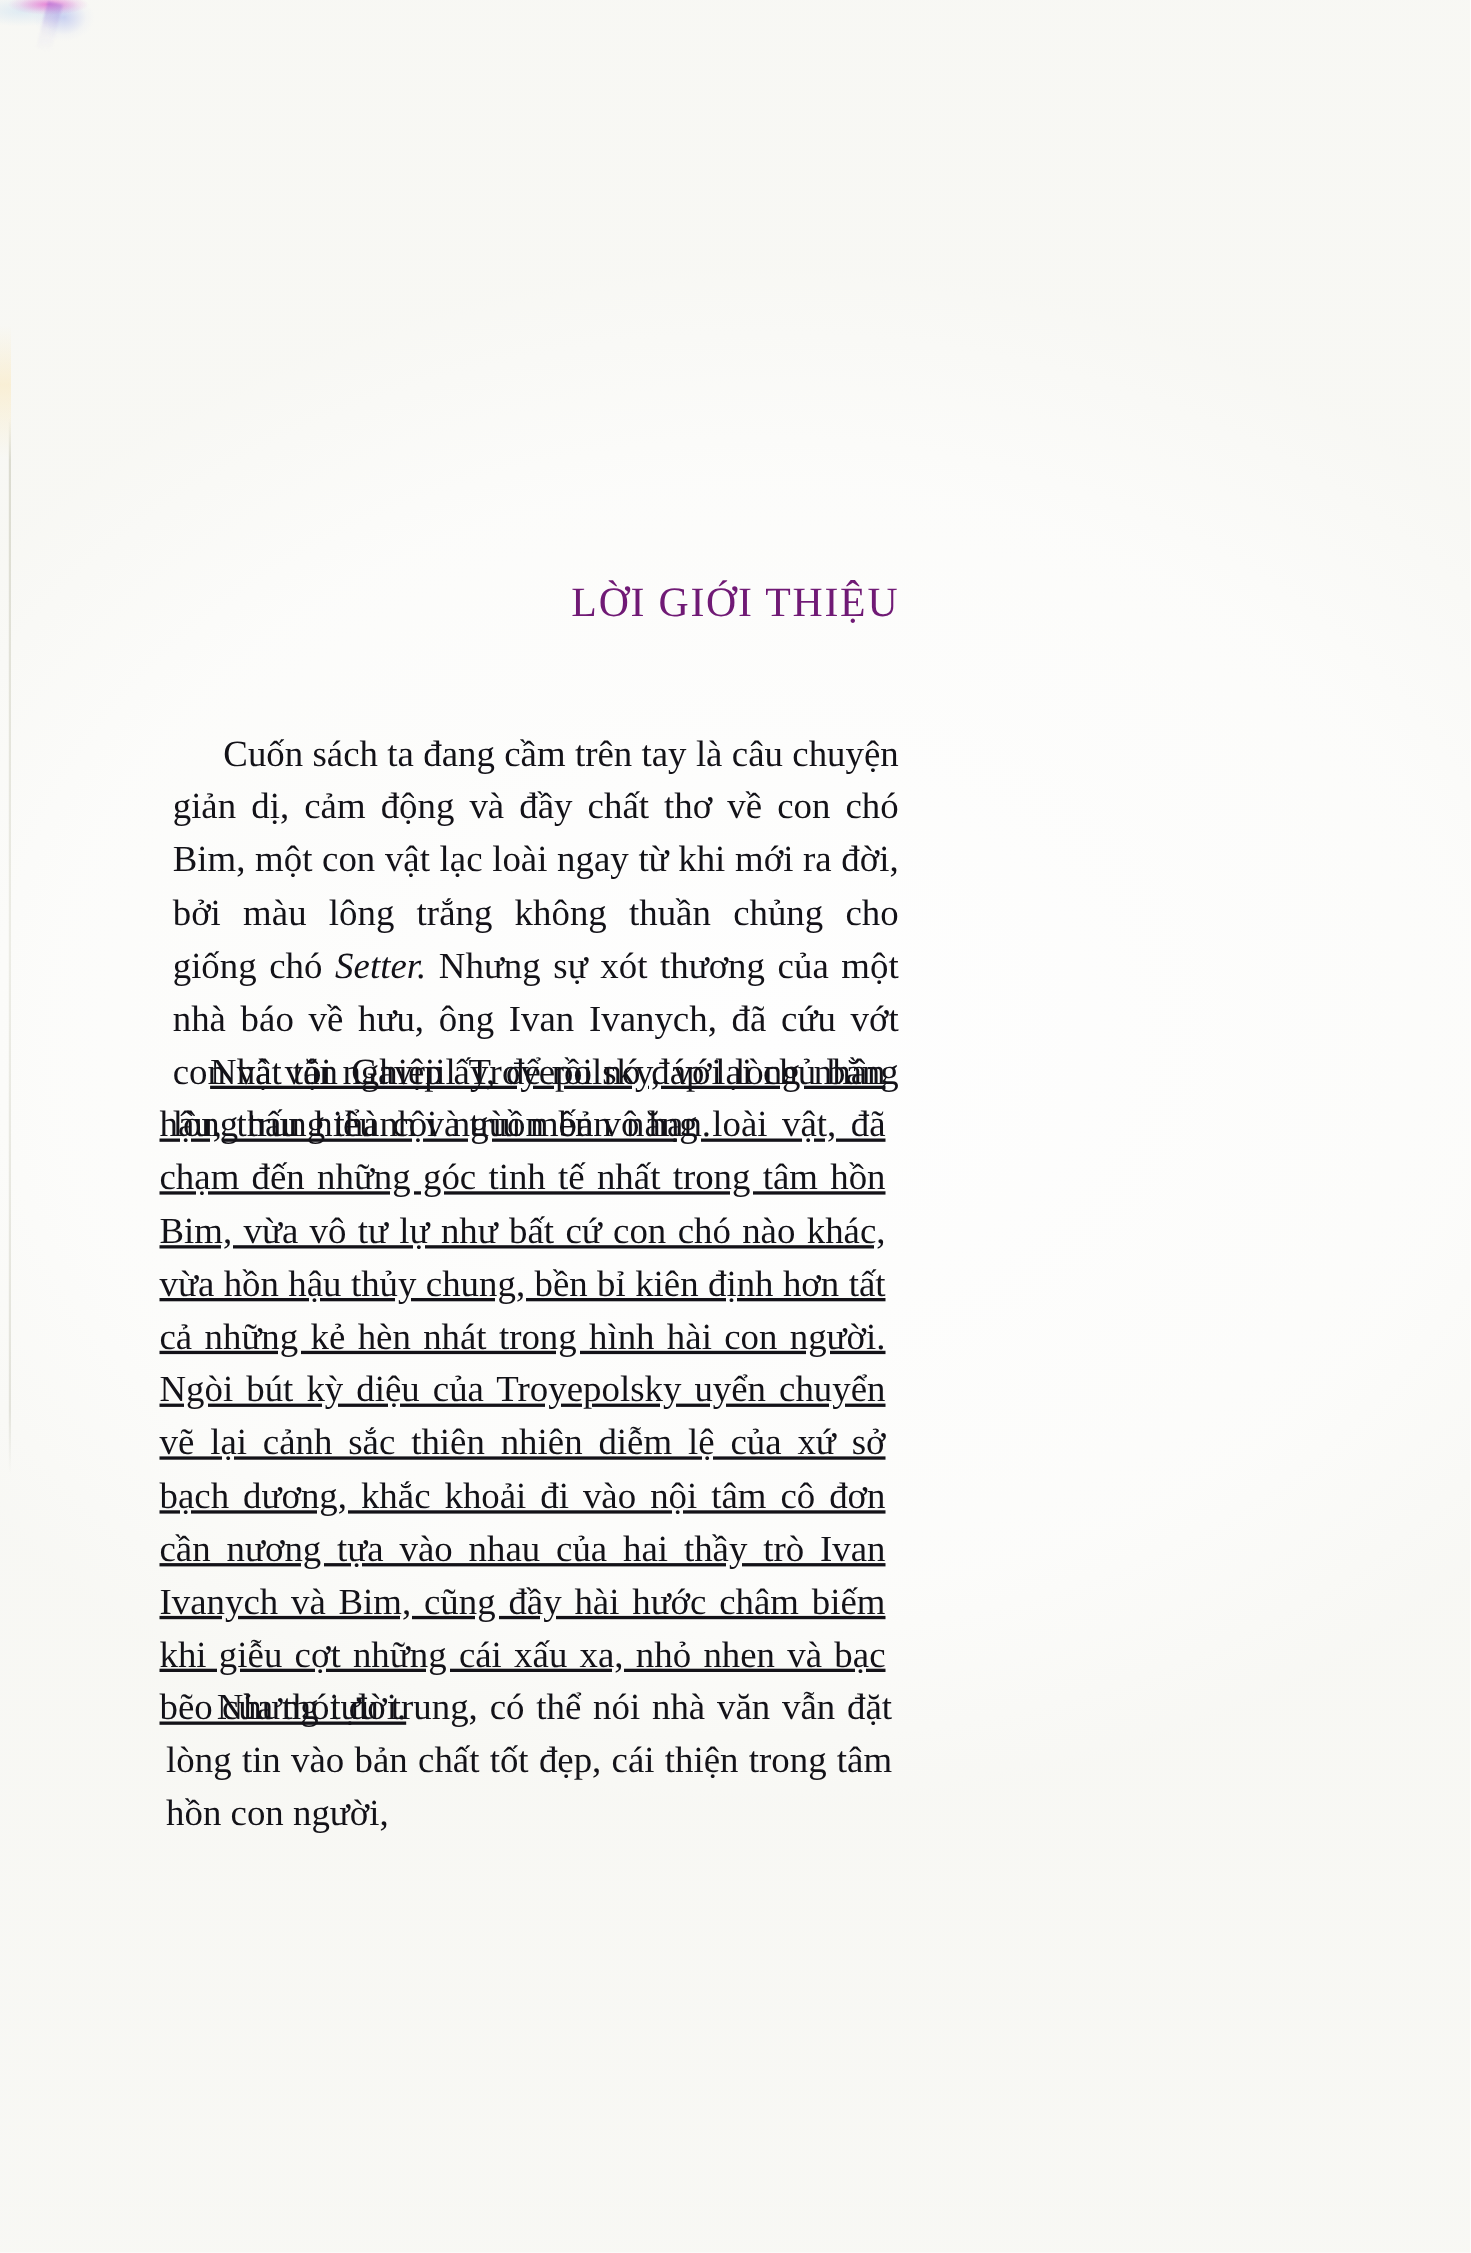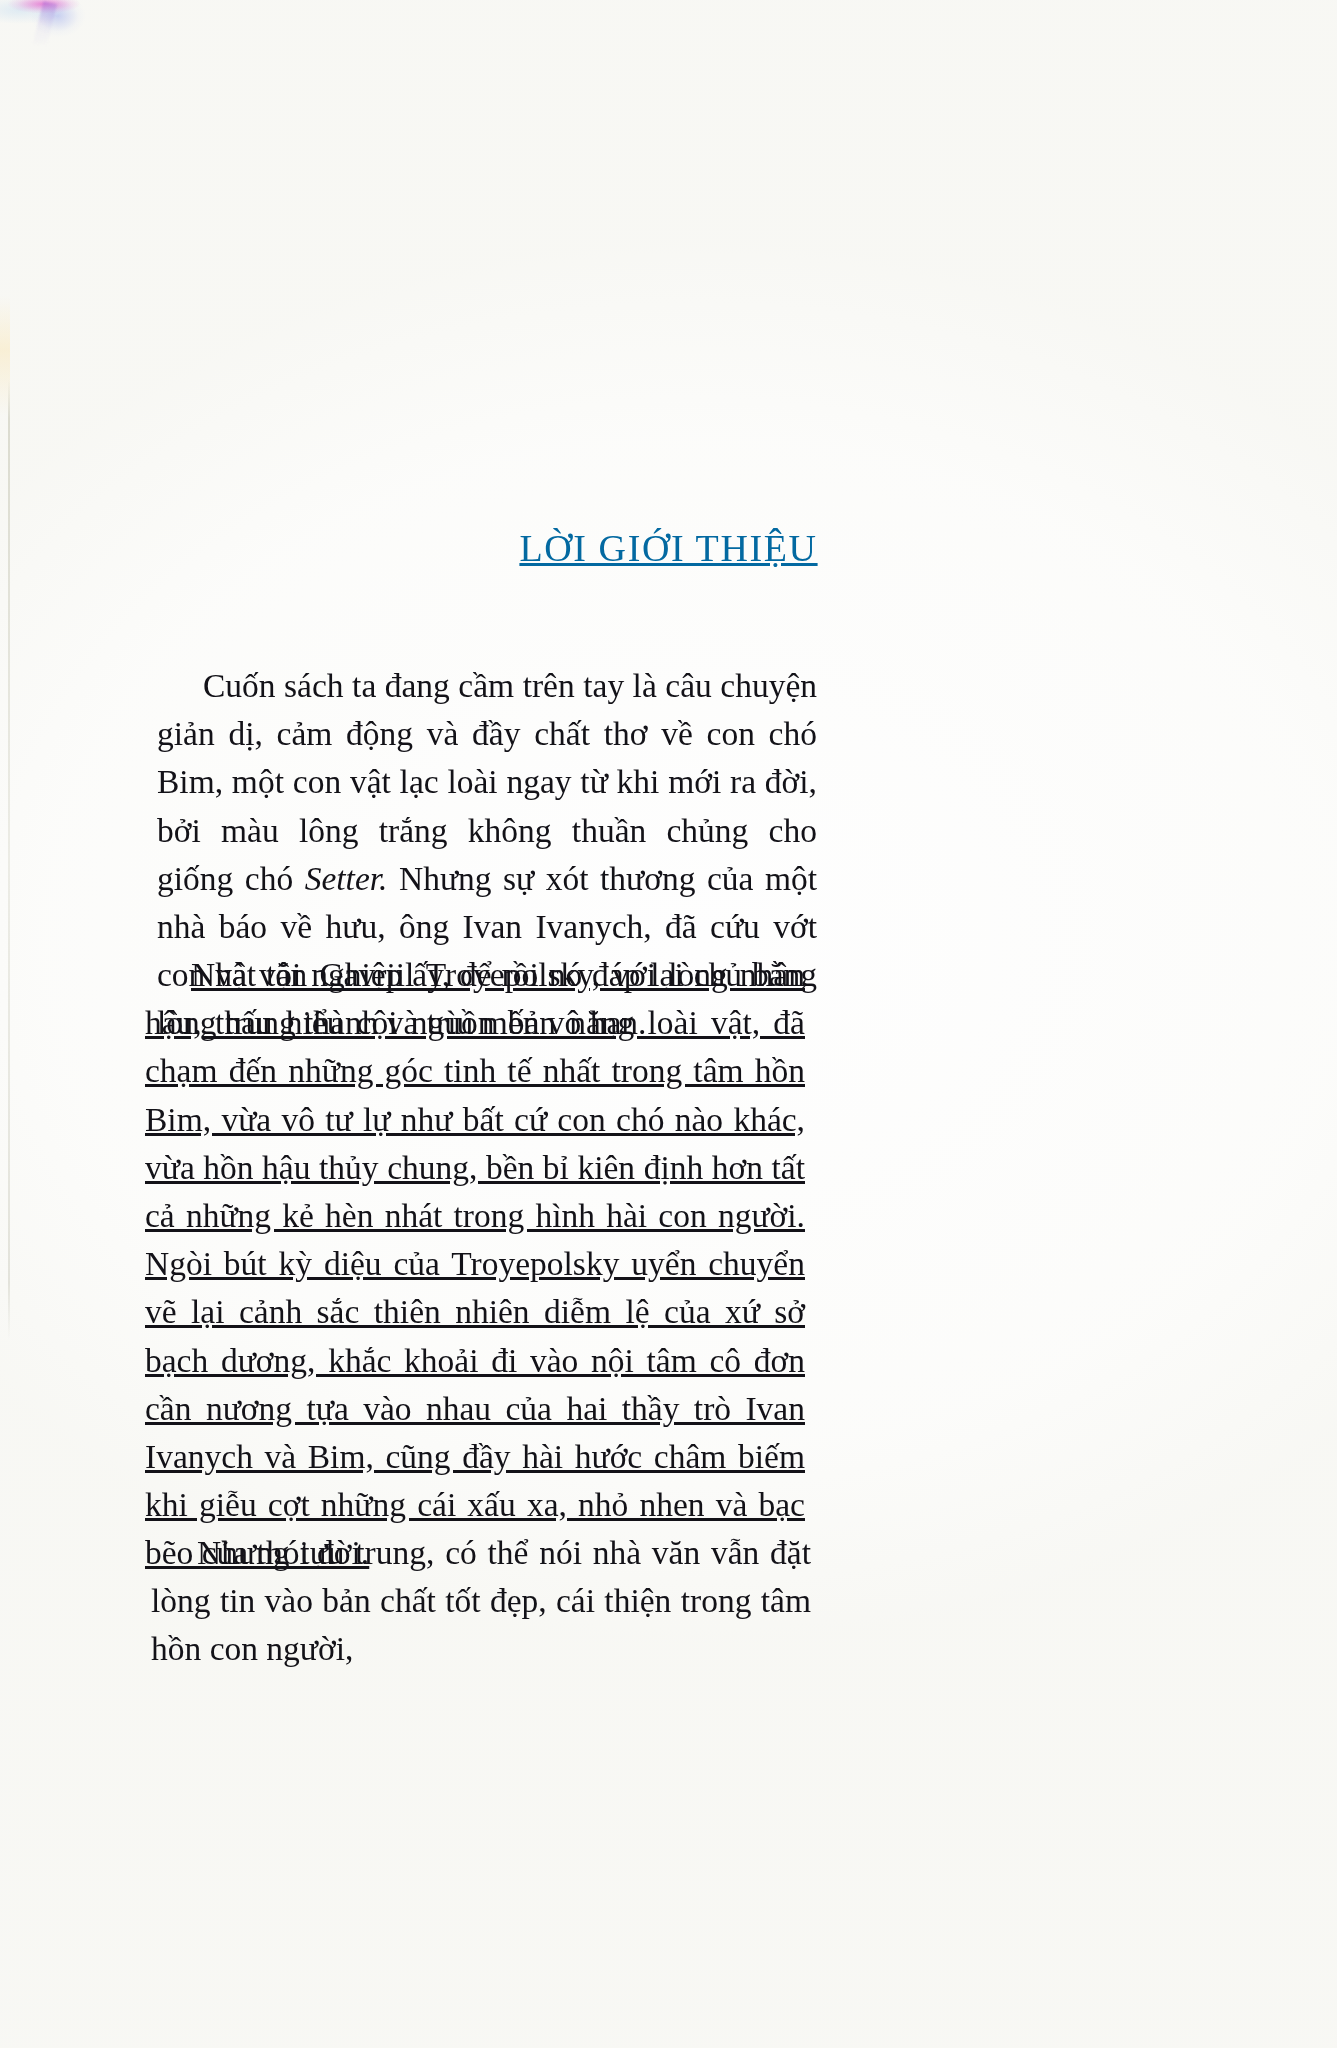--- a/index.html
+++ b/index.html
@@ -83,22 +83,21 @@
     padding: 0;
     position: absolute;
     left: -145px;
     top: 528px;
     width: 1337px;
     text-align: center;
     font-size: 38px;
     font-weight: 400;
     letter-spacing: 1.6px;
     line-height: 1.1;
-    color: #0369a1;
-    text-decoration: underline;
+    color: #701a75;
   }
 
   .para {
     margin: 0;
     font-size: 33.5px;
     line-height: 48.2px;
     text-align: justify;
     text-justify: inter-word;
     text-indent: 46px;
     color: #131218;

